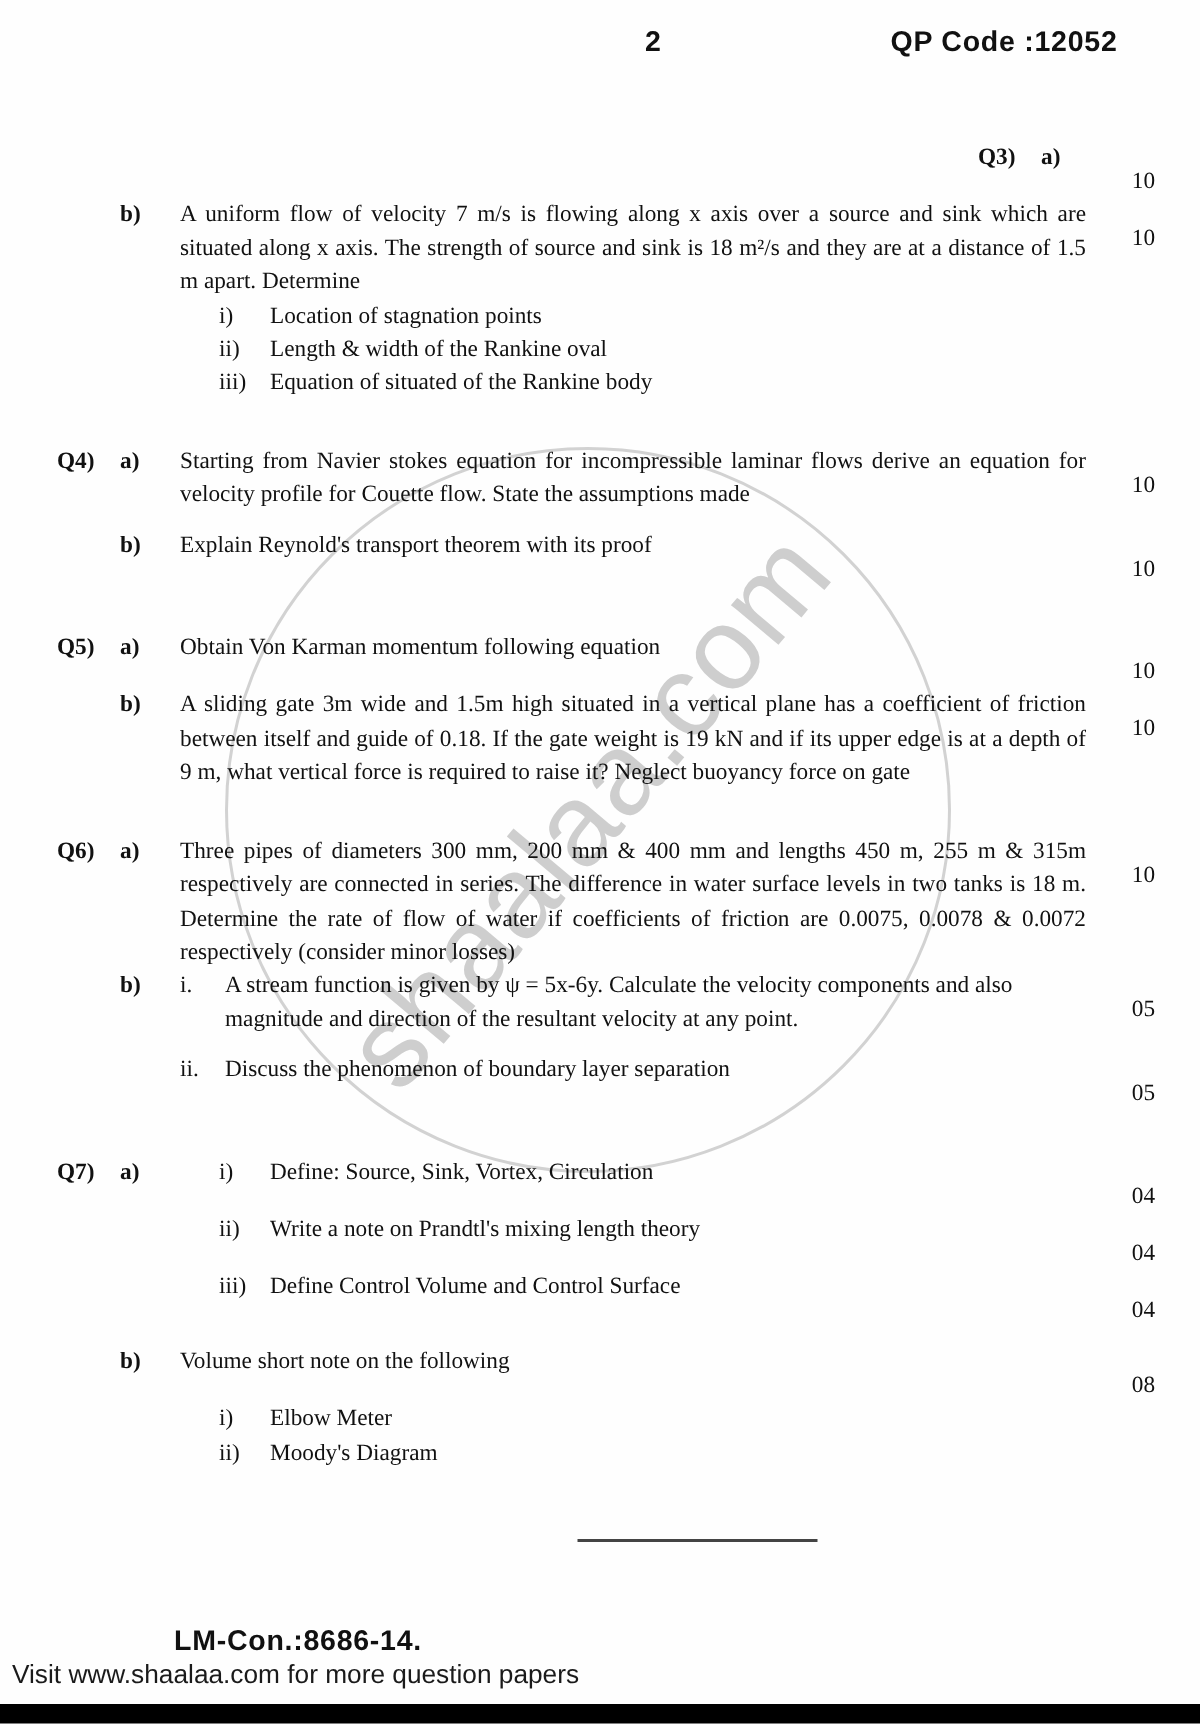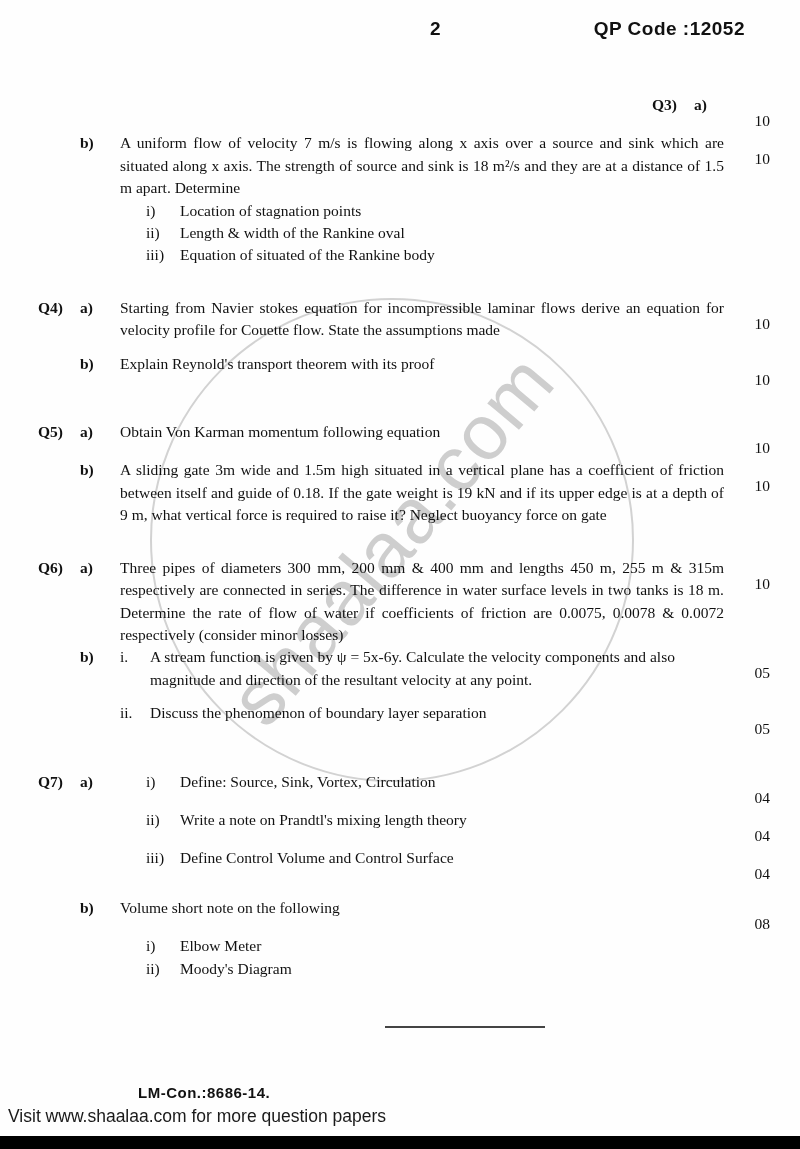--- a/index.html
+++ b/index.html
@@ -84,24 +84,24 @@
   .sub.indent .sub-label { min-width: 34px; }
   .sub-text { flex: 1; }
 
   .end-rule {
     width: 160px;
     border-top: 2px solid #444;
     margin: 46px 0 0 347px;
     height: 0;
   }
   .footer-code {
-    margin: 56px 0 0 100px;
+    margin: 56px 0 0 78px;
     font-family: "Liberation Sans", sans-serif;
     font-weight: bold;
-    font-size: 15px;
+    font-size: 19px;
     letter-spacing: 0.5px;
   }
   .site-footer {
     position: absolute;
     left: 8px;
     bottom: 22px;
     z-index: 1;
     font-family: "Liberation Sans", sans-serif;
     font-size: 17.5px;
     color: #1a1a1a;

